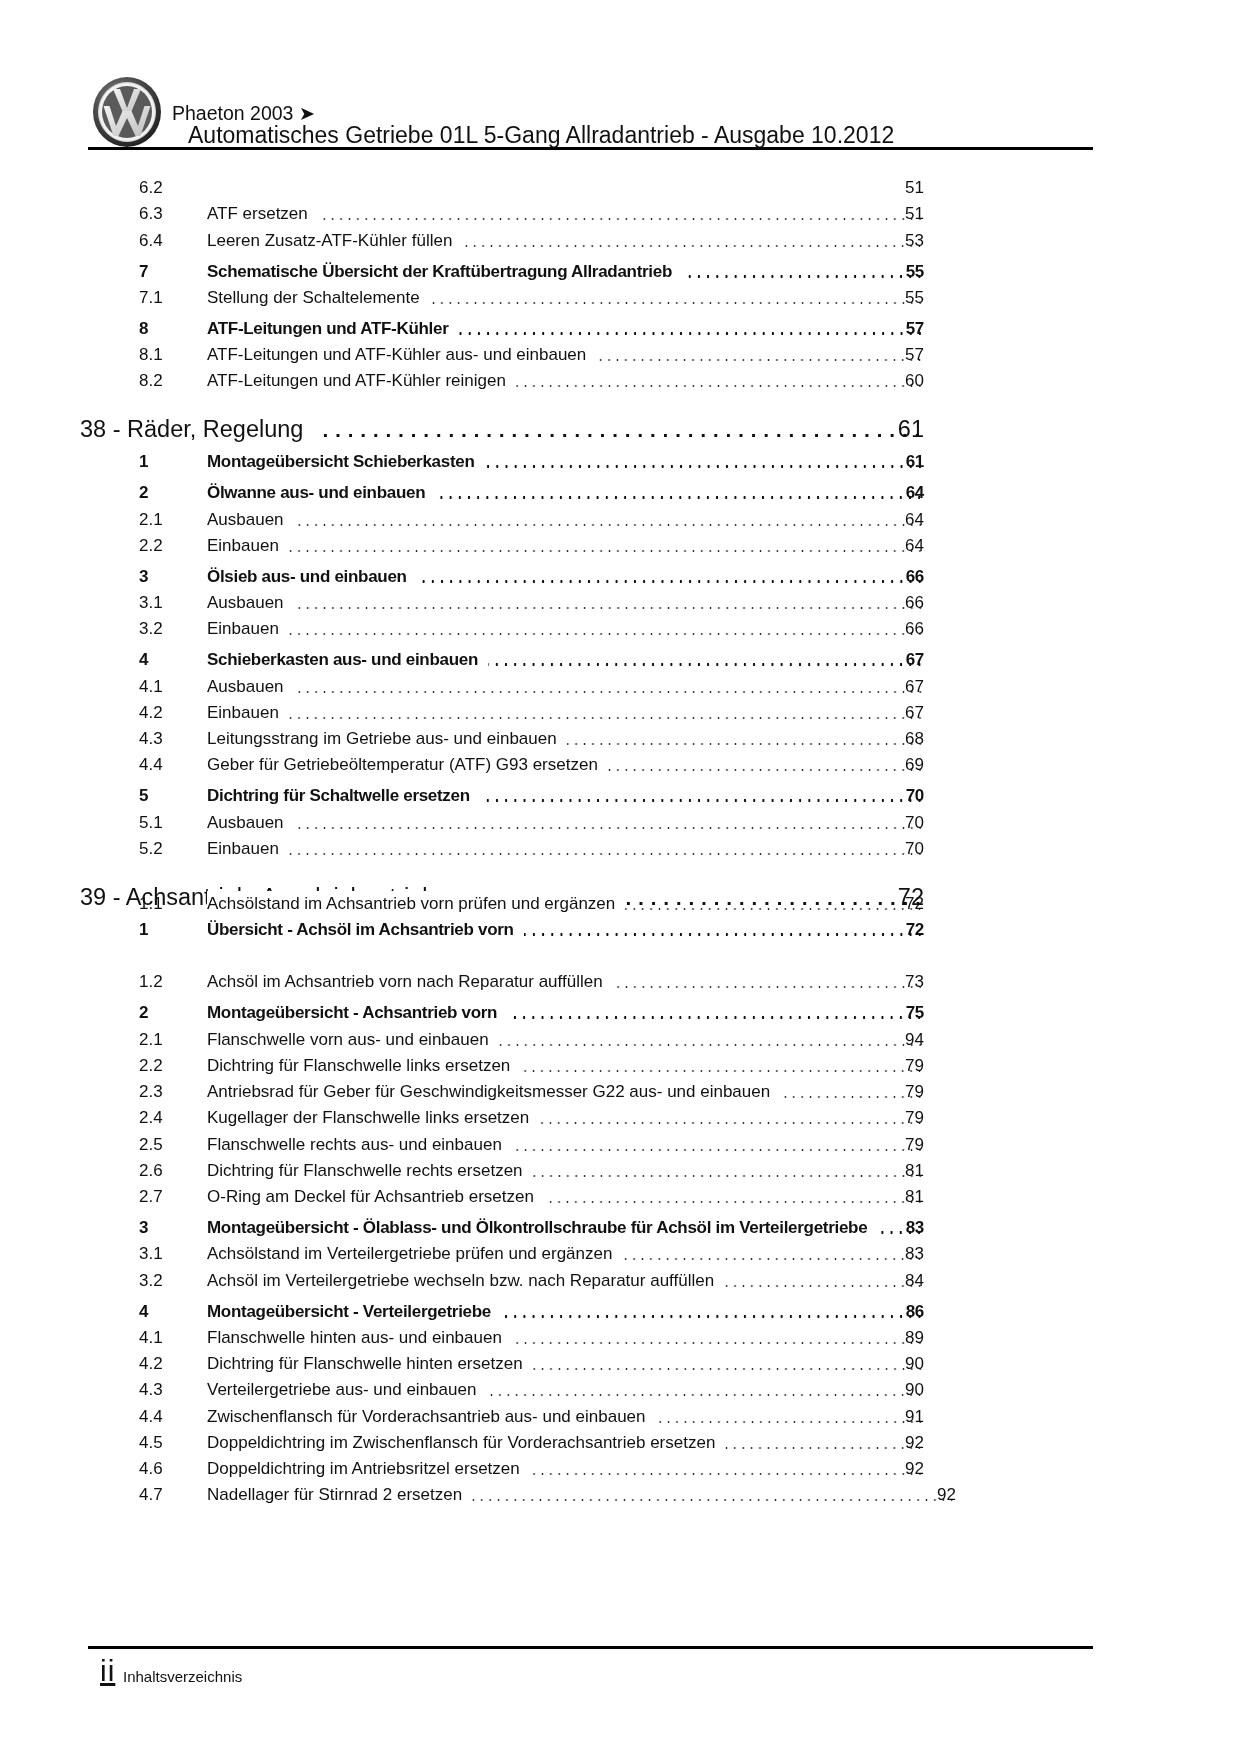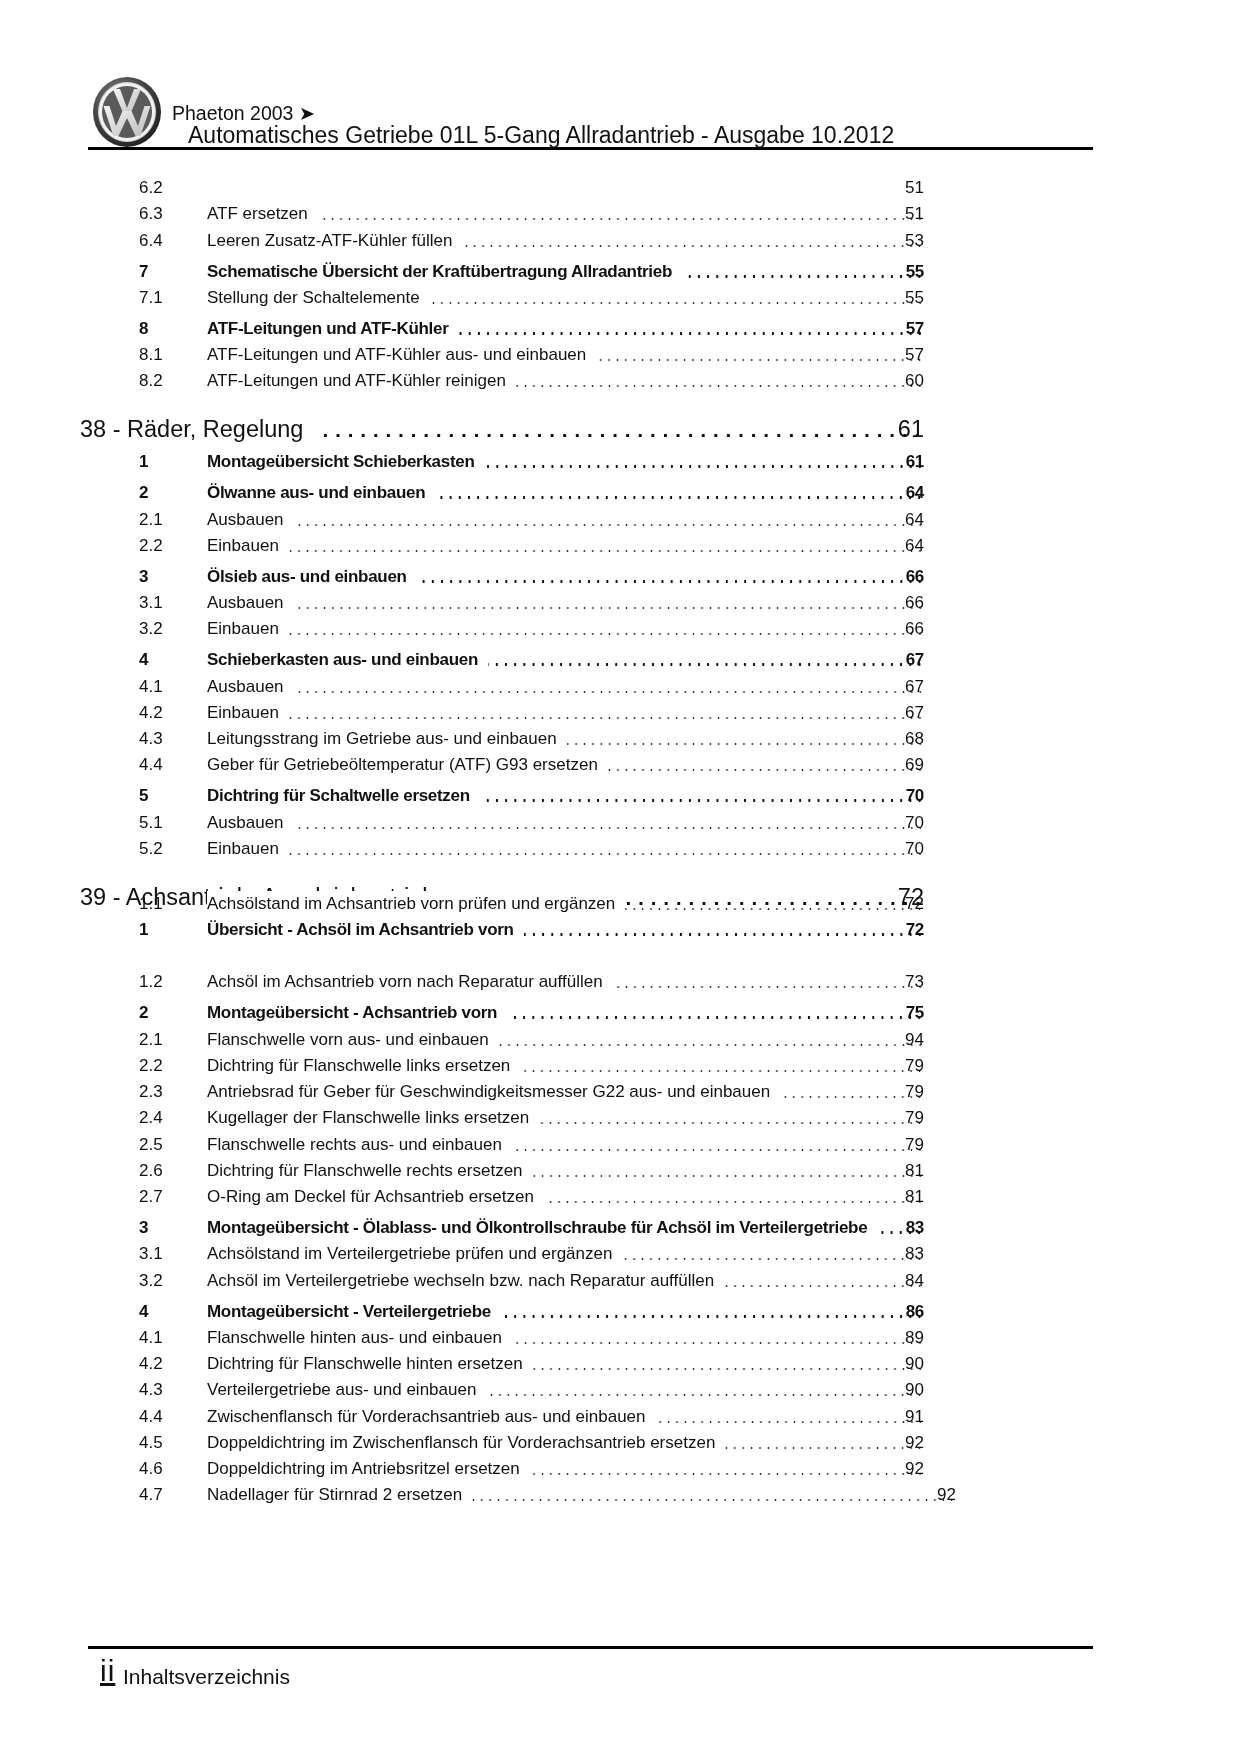--- a/index.html
+++ b/index.html
@@ -32,21 +32,21 @@
   .row.c .title-wrap { left: 80px; height: 34px; }
   .row.c .title { font-size: 23.5px; line-height: 34px; padding-right: 14px; }
   .row.c .leader { height: 34px; }
   .row.c .leader::after { bottom: 9px; height: 3px; background-size: 12.6px 3px;
         background-image: radial-gradient(circle, #111 1.4px, transparent 1.6px); }
   .row.c .page { font-size: 23.5px; line-height: 34px; width: 60px; }
 
   
   .ftr-rule { position: absolute; left: 88px; top: 1646px; width: 1005px; height: 3px; background: #000; }
   .ftr-pageno { position: absolute; left: 100px; top: 1654px; font-size: 30px; line-height: 34px; letter-spacing: 1px; text-decoration: underline; }
-  .ftr-label { position: absolute; left: 123px; top: 1668px; font-size: 21px; line-height: 18px; }
+  .ftr-label { position: absolute; left: 123px; top: 1668px; font-size: 15px; line-height: 18px; }
 </style>
 </head>
 <body>
 
 <div>
   <svg class="logo" viewBox="0 0 72 72">
     <defs>
       <radialGradient id="ringG" cx="40%" cy="35%" r="70%">
         <stop offset="0%" stop-color="#9a9a9a"></stop>
         <stop offset="55%" stop-color="#4a4a4a"></stop>

